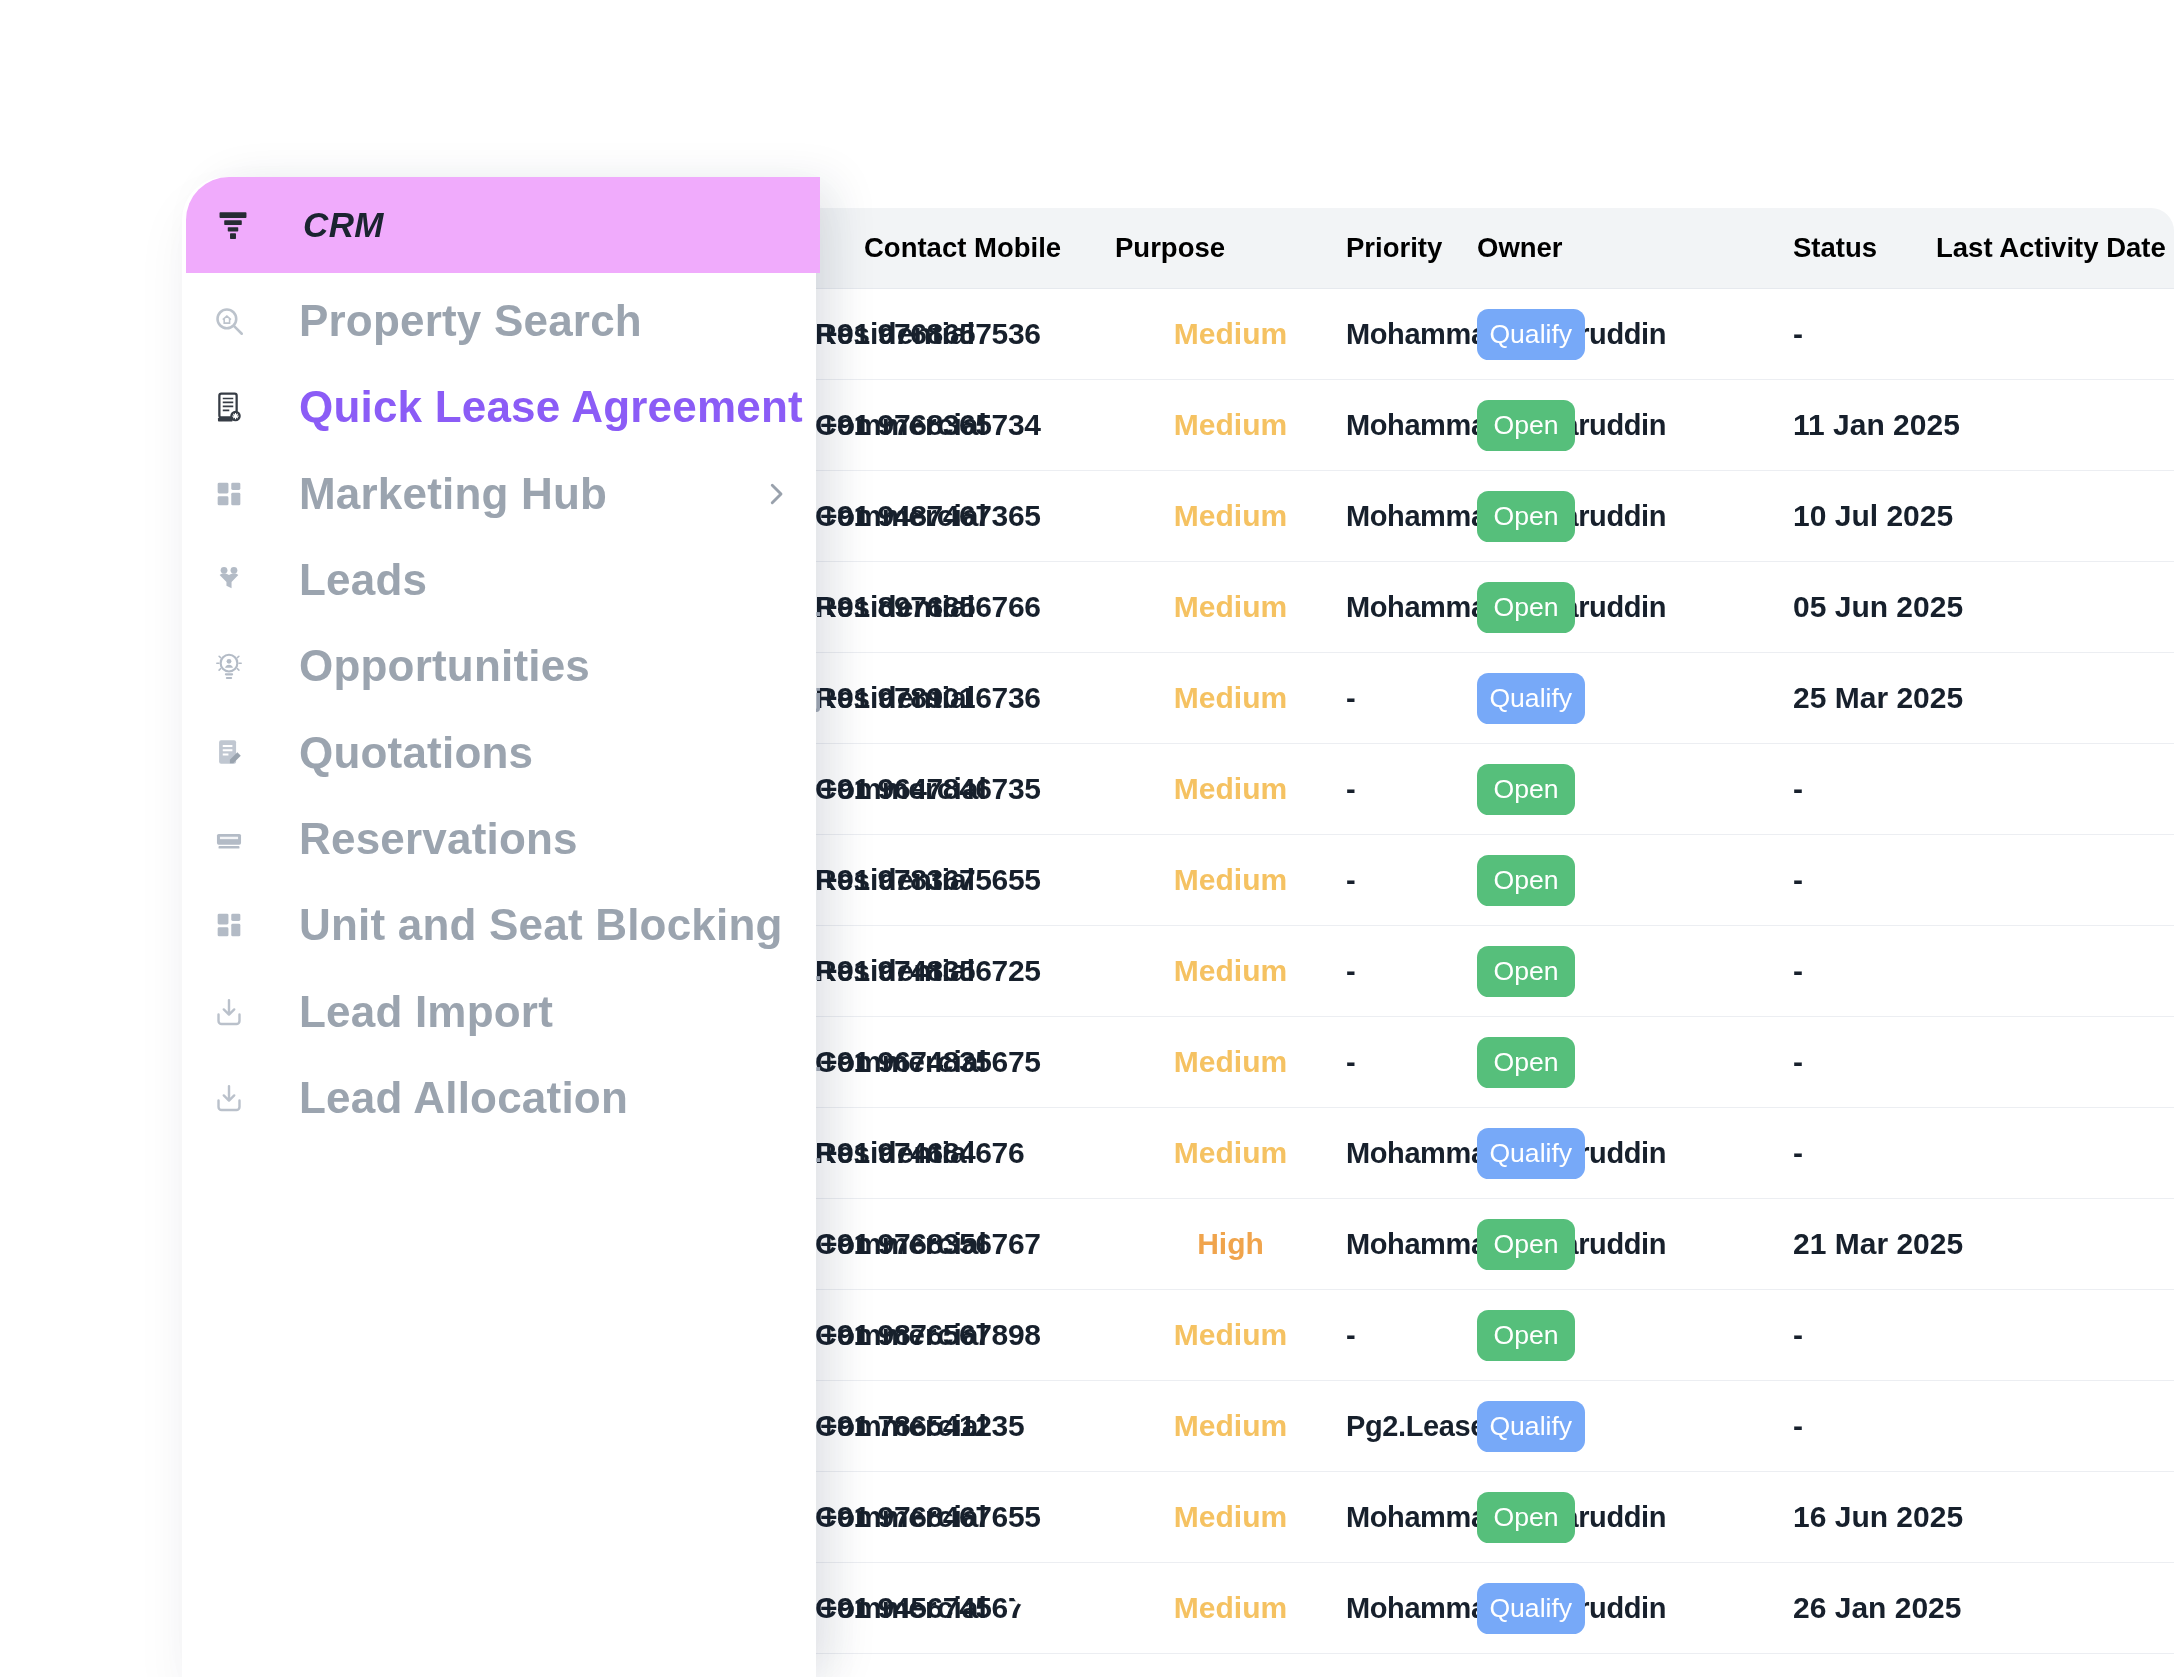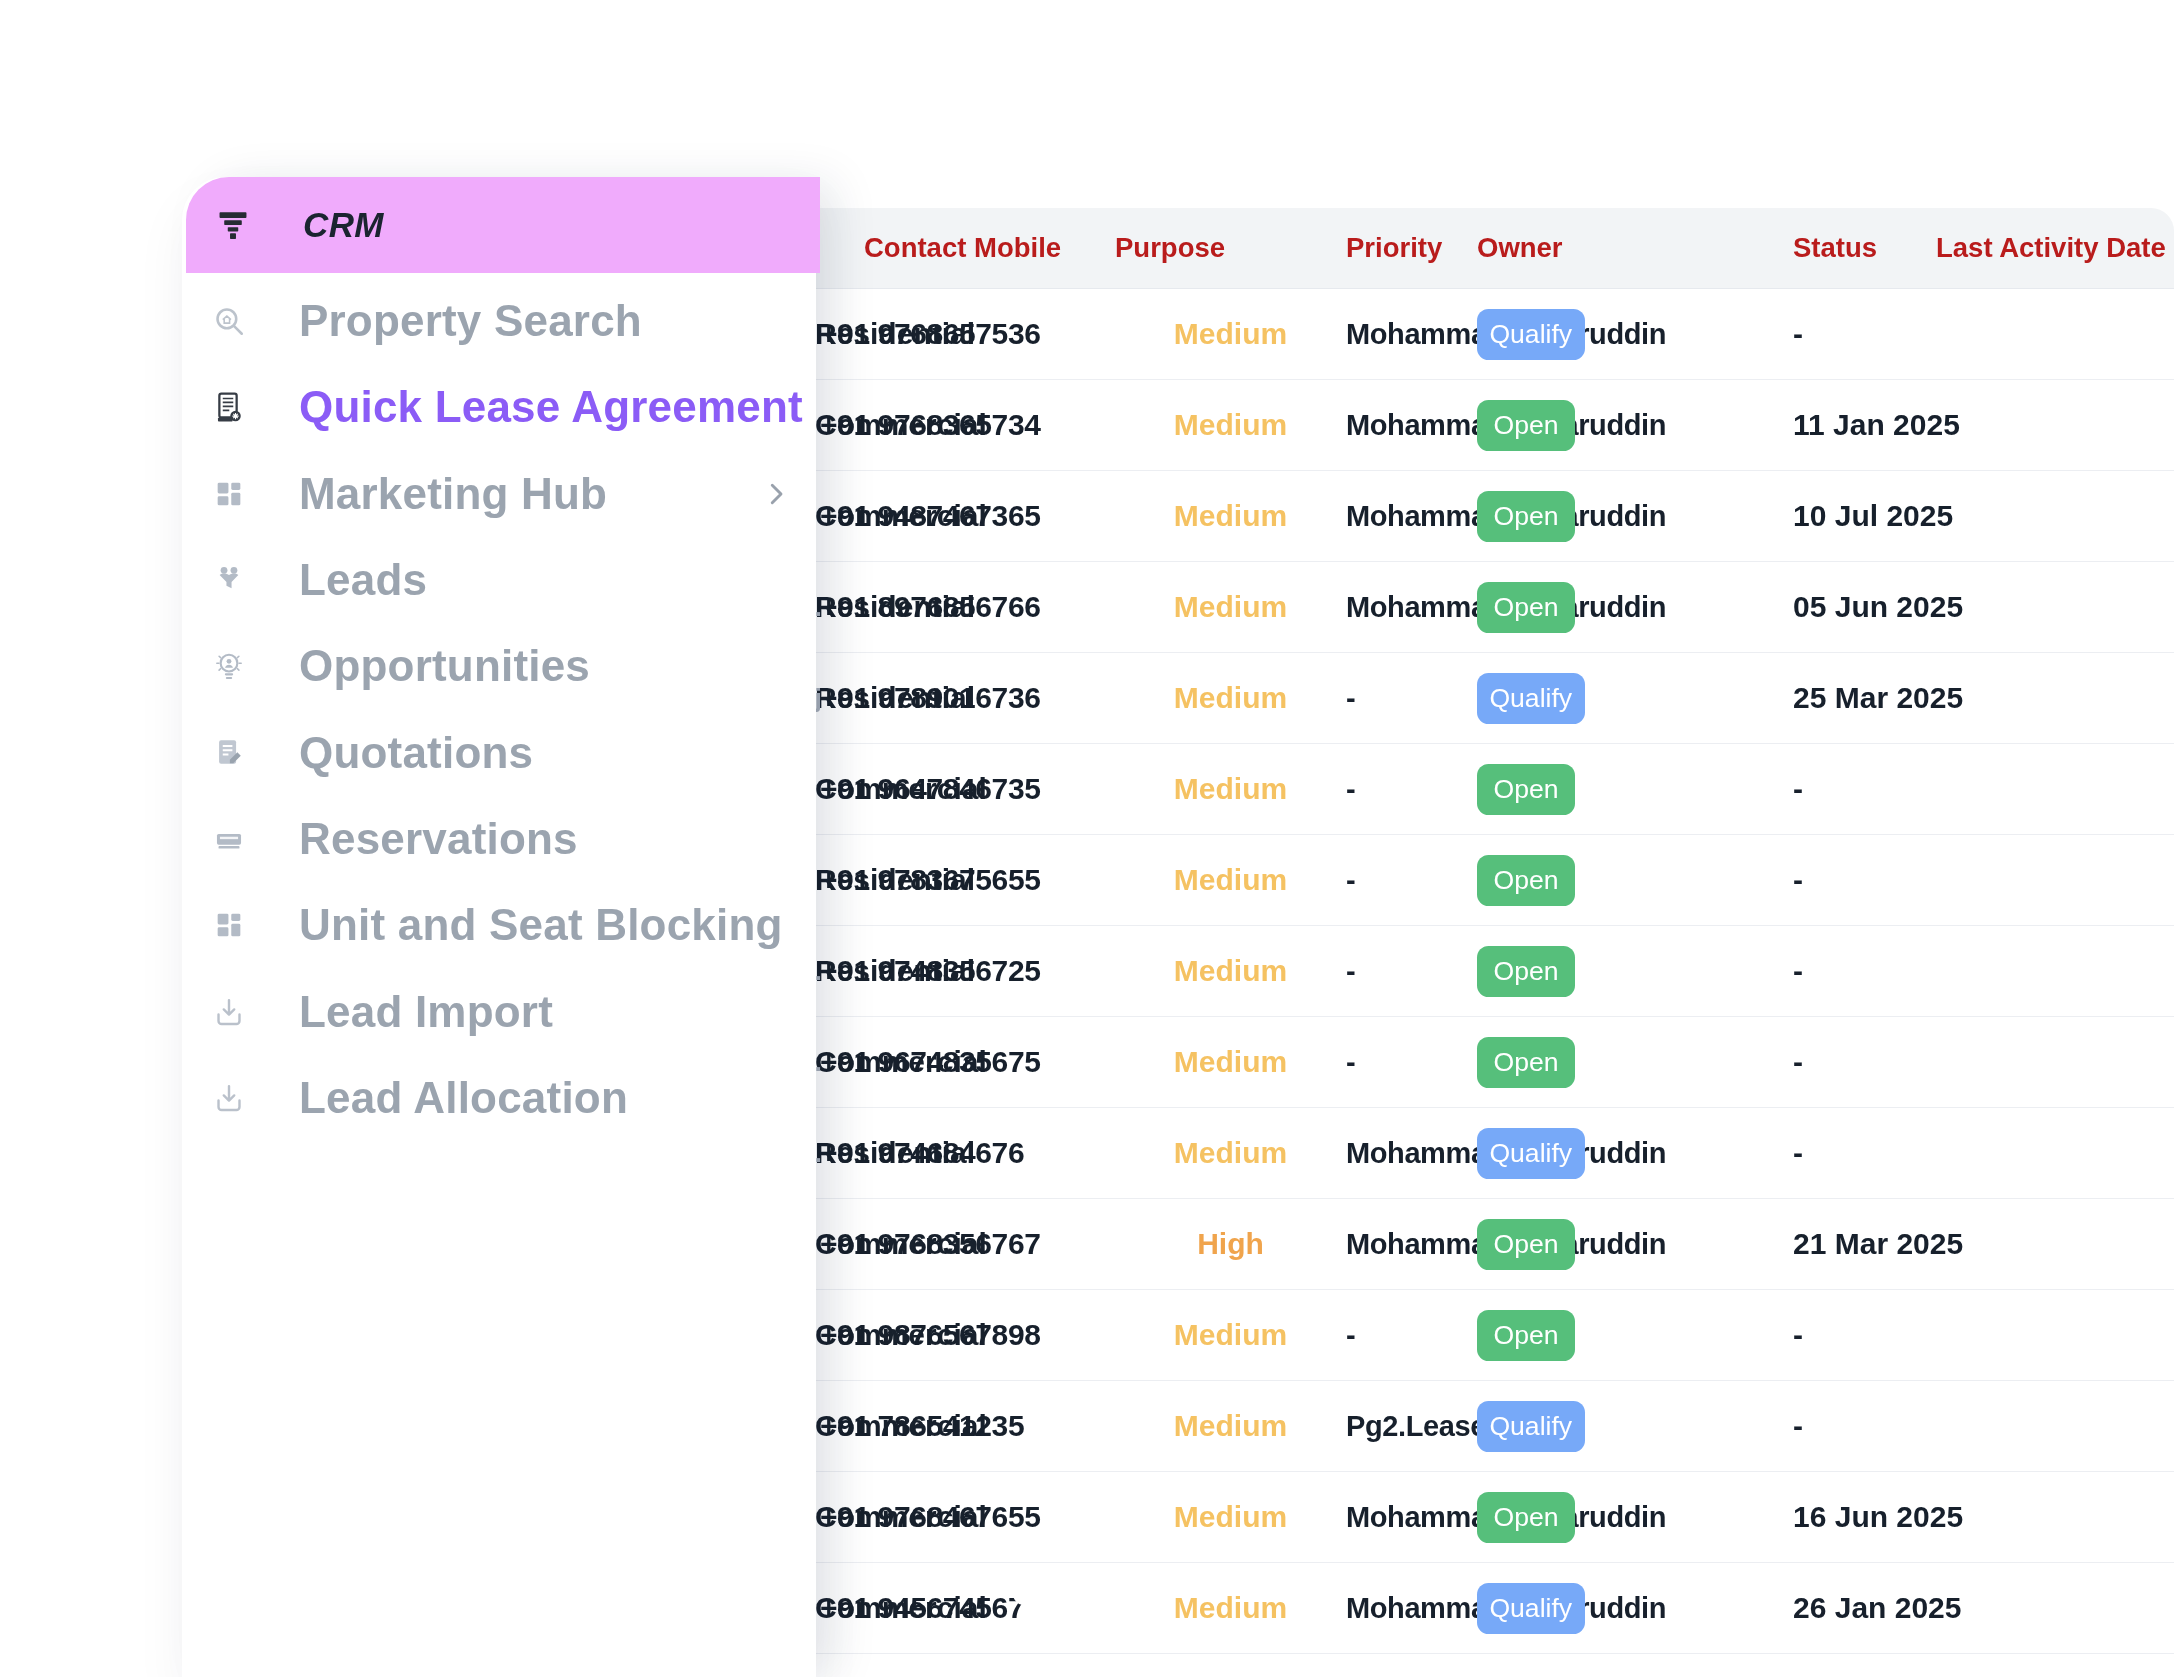--- a/index.html
+++ b/index.html
@@ -3,21 +3,21 @@
 <meta charset="utf-8">
 <style>
   html,body{margin:0;padding:0;background:#ffffff;}
   body{width:2174px;height:1678px;overflow:hidden;font-family:"Liberation Sans",sans-serif;-webkit-font-smoothing:antialiased;}
   #stage{position:relative;width:2174px;height:1678px;background:#fff;}
 
   
   .table-panel{position:absolute;left:771px;top:208px;width:1403px;z-index:1;}
   .thead{display:grid;grid-template-columns:44px 300px 231px 131px 316px 143px 1fr;align-items:center;
          height:80px;background:#F2F4F6;border-radius:0 23px 0 0;border-bottom:0.9px solid #E6E9EE;}
-  .thead .hcell{font-size:27.5px;font-weight:700;color:#b91c1c;white-space:nowrap;}
+  .thead .hcell{font-size:27.5px;font-weight:700;color:#000000;white-space:nowrap;}
   .thead .h-contact{padding-left:49px;}
   .trow{display:grid;grid-template-columns:44px 300px 231px 131px 316px 143px 1fr;align-items:center;
         height:90px;border-bottom:0.9px solid #ECEEF2;position:relative;background:#fff;}
   .cell{font-size:30px;font-weight:600;color:#17202C;white-space:nowrap;}
   .c-contact{padding-left:49px;letter-spacing:-0.4px;}
   .c-owner{font-size:29px;letter-spacing:-0.4px;}
   .c-priority{font-weight:600;text-align:center;}
   .peek{position:absolute;left:0;top:0;height:100%;width:51px;display:flex;align-items:center;justify-content:flex-end;
         font-size:26.6px;font-weight:600;color:#A6AEB9;overflow:hidden;}
   .badge{display:inline-flex;align-items:center;justify-content:center;min-width:98px;height:51px;

